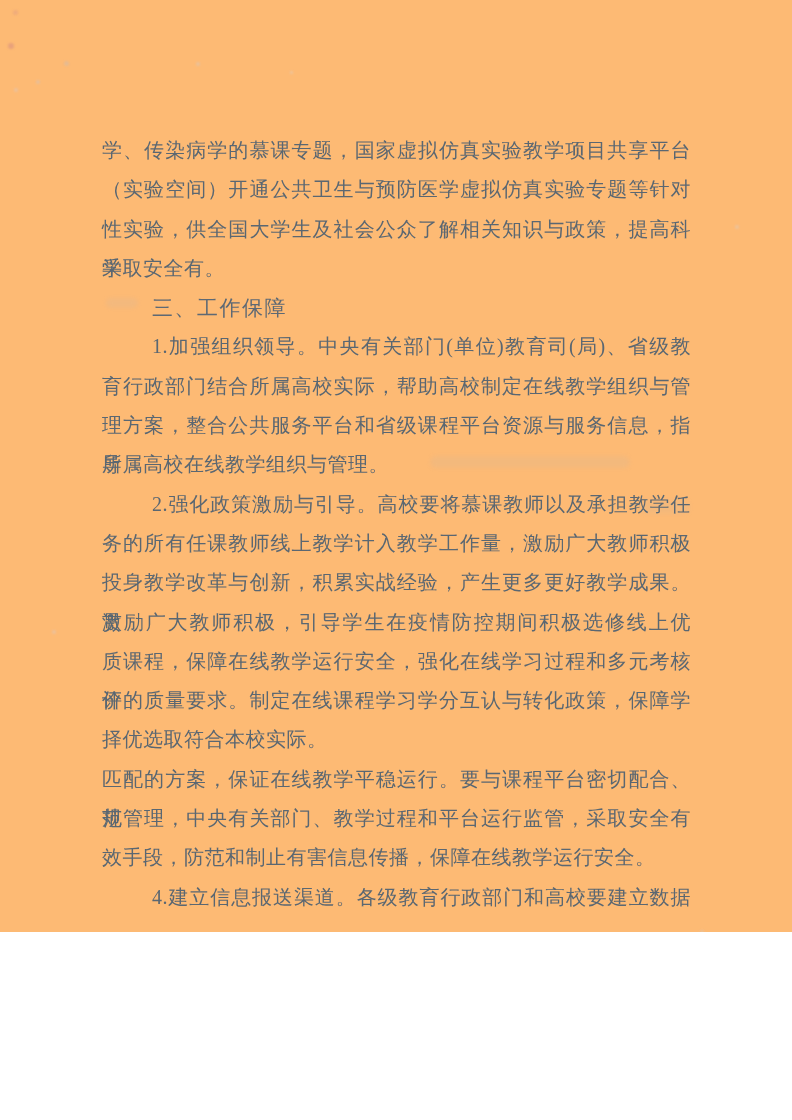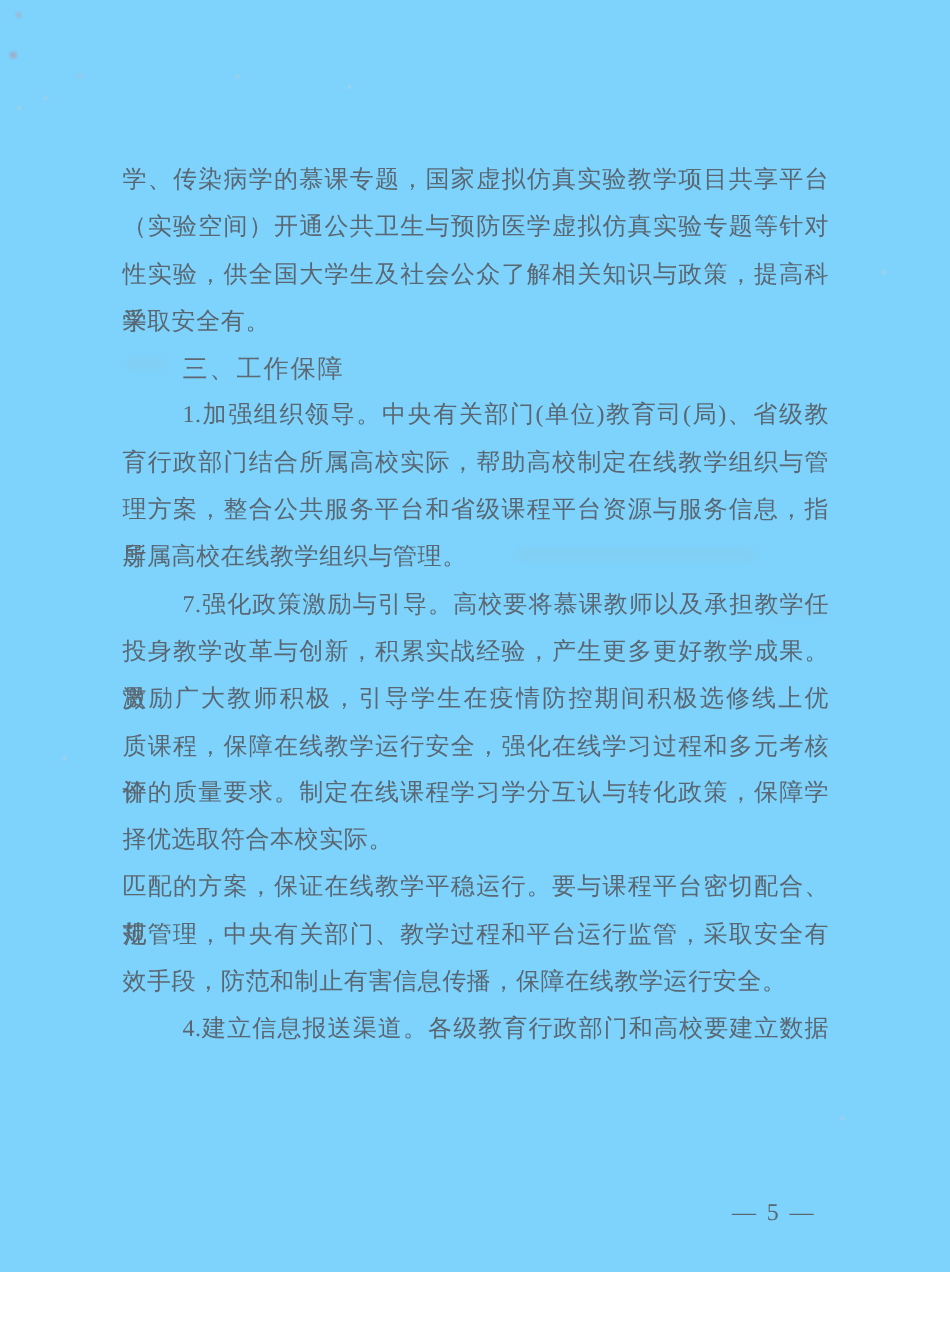--- a/index.html
+++ b/index.html
@@ -1,20 +1,20 @@
 <!DOCTYPE html>
 <html><head>
 <meta charset="utf-8">
 <style>
   html, body { margin: 0; padding: 0; background: #ffffff; }
   .page {
     position: relative;
     width: 792px;
-    height: 1060px;
-    background: #7dd3fc;
+    height: 932px;
+    background: #fdba74;
     overflow: hidden;
     font-family: "Liberation Serif", "DejaVu Serif", serif;
   }
   .doc {
     position: absolute;
     left: 102px;
     top: 131px;
     width: 589px;
     color: #5a6772;
     font-size: 20px;
@@ -79,21 +79,22 @@
   <div class="doc">
     <div class="ln j">学、传染病学的慕课专题，国家虚拟仿真实验教学项目共享平台</div>
     <div class="ln j">（实验空间）开通公共卫生与预防医学虚拟仿真实验专题等针对</div>
     <div class="ln j">性实验，供全国大学生及社会公众了解相关知识与政策，提高科学</div>
     <div class="ln">采取安全有。</div>
     <div class="ln heading ind">三、工作保障</div>
     <div class="ln j ind">1.加强组织领导。中央有关部门(单位)教育司(局)、省级教</div>
     <div class="ln j">育行政部门结合所属高校实际，帮助高校制定在线教学组织与管</div>
     <div class="ln j">理方案，整合公共服务平台和省级课程平台资源与服务信息，指导</div>
     <div class="ln">所属高校在线教学组织与管理。</div>
-    <div class="ln j ind">7.强化政策激励与引导。高校要将慕课教师以及承担教学任</div>
+    <div class="ln j ind">2.强化政策激励与引导。高校要将慕课教师以及承担教学任</div>
+    <div class="ln j">务的所有任课教师线上教学计入教学工作量，激励广大教师积极</div>
     <div class="ln j">投身教学改革与创新，积累实战经验，产生更多更好教学成果。贯</div>
     <div class="ln j">激励广大教师积极，引导学生在疫情防控期间积极选修线上优</div>
     <div class="ln j">质课程，保障在线教学运行安全，强化在线学习过程和多元考核评</div>
     <div class="ln j">价的质量要求。制定在线课程学习学分互认与转化政策，保障学</div>
     <div class="ln">择优选取符合本校实际。</div>
     <div class="ln j">匹配的方案，保证在线教学平稳运行。要与课程平台密切配合、规</div>
     <div class="ln j">范管理，中央有关部门、教学过程和平台运行监管，采取安全有</div>
     <div class="ln">效手段，防范和制止有害信息传播，保障在线教学运行安全。</div>
     <div class="ln j ind">4.建立信息报送渠道。各级教育行政部门和高校要建立数据</div>
   </div>

